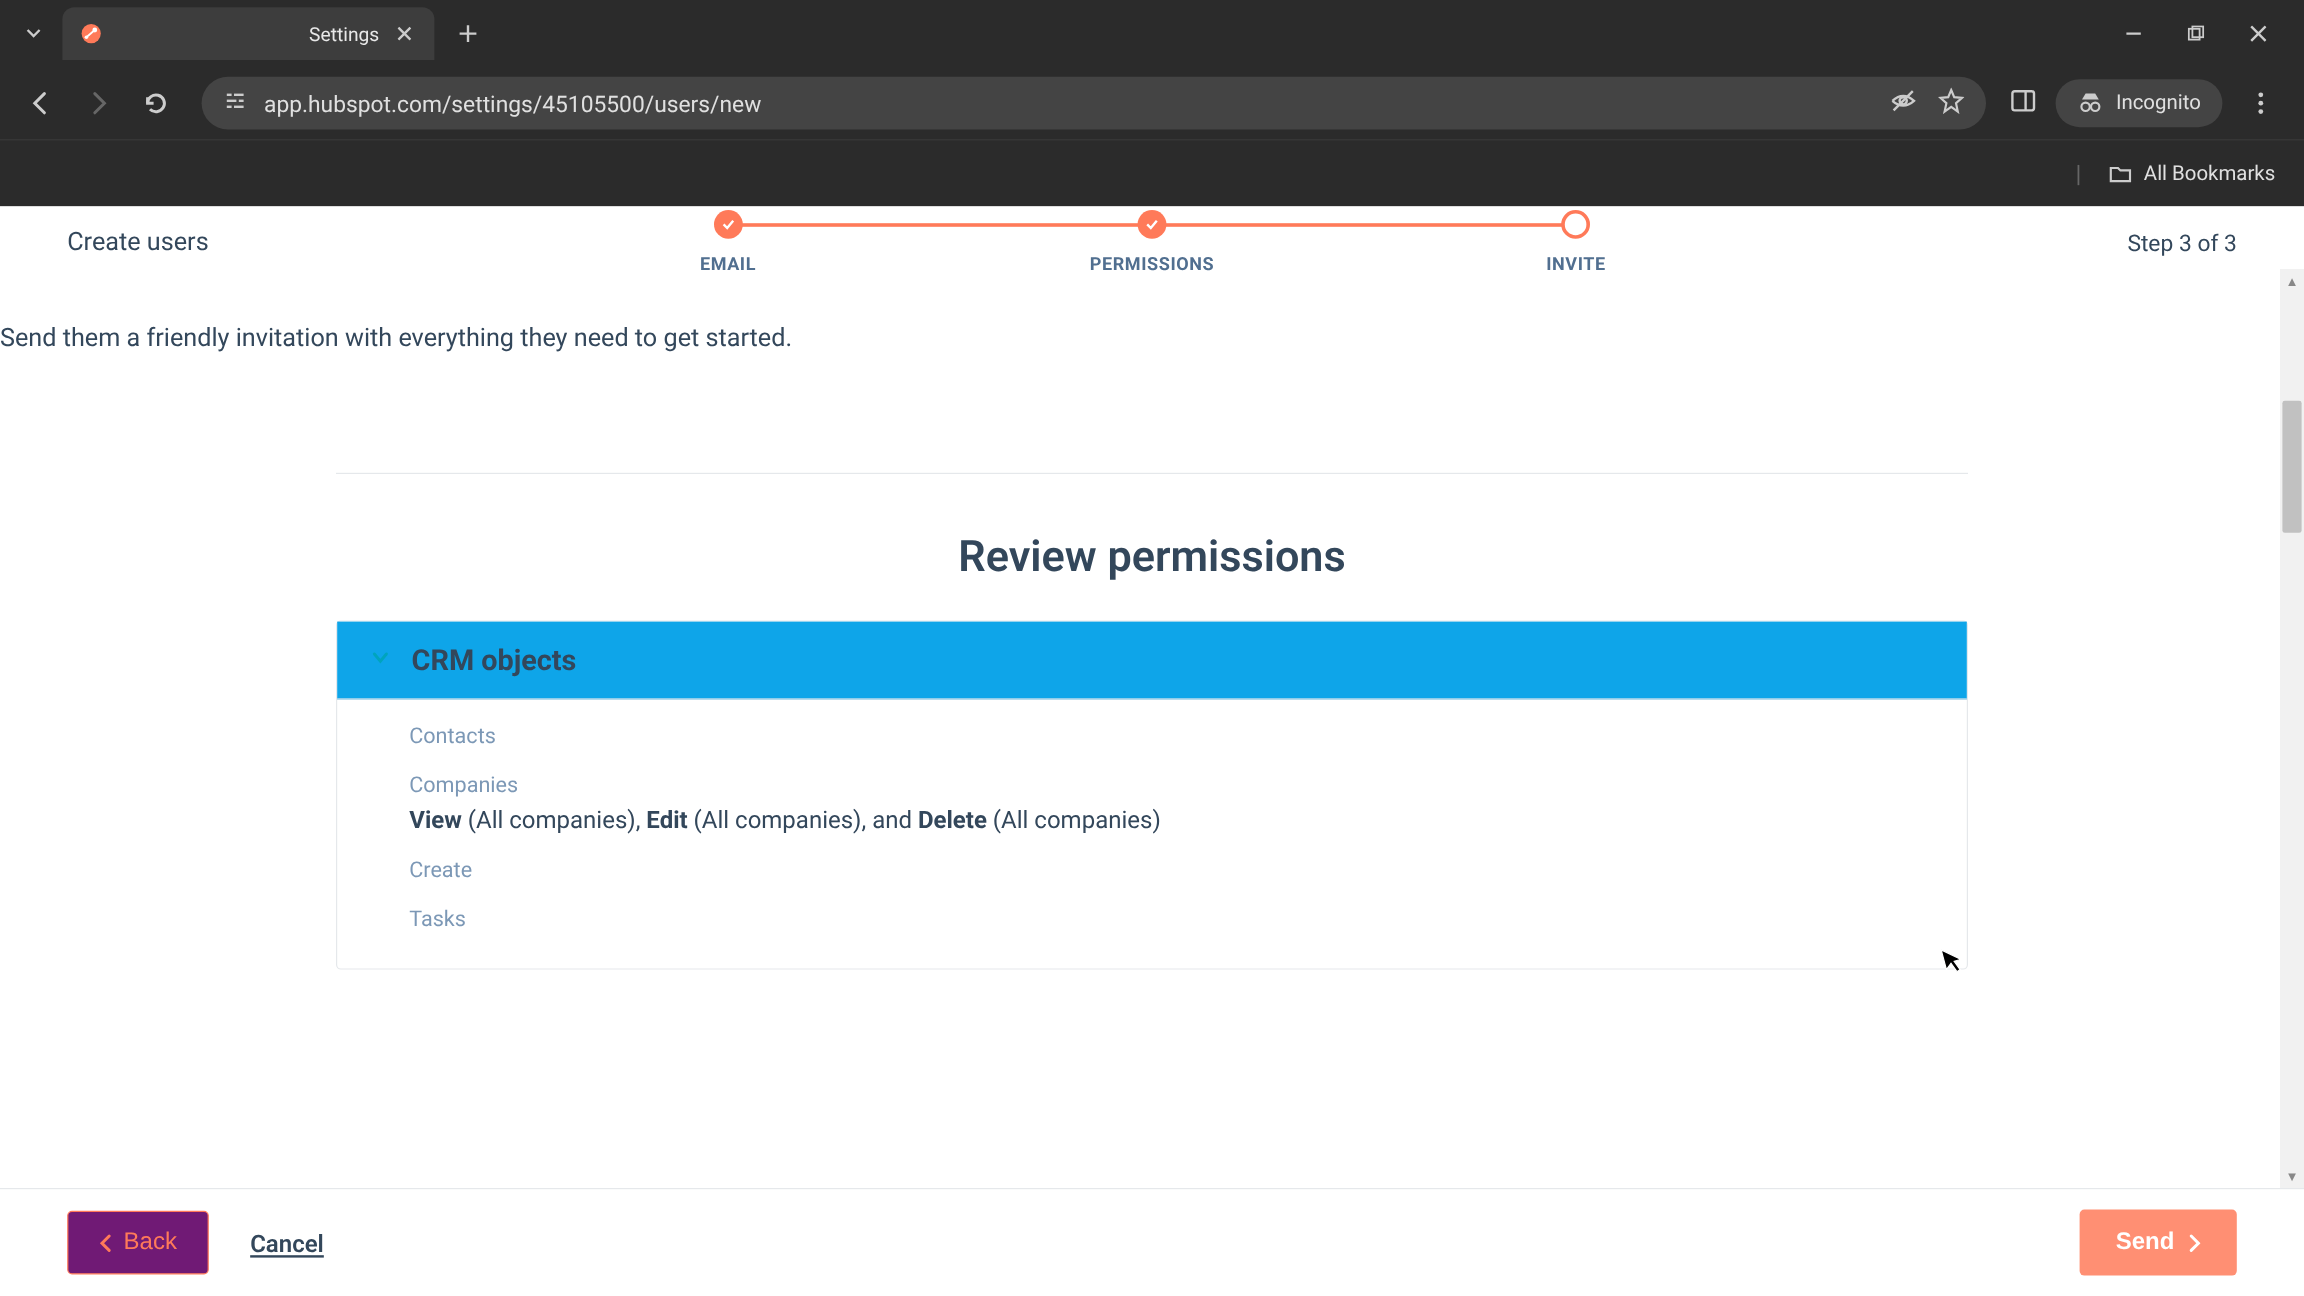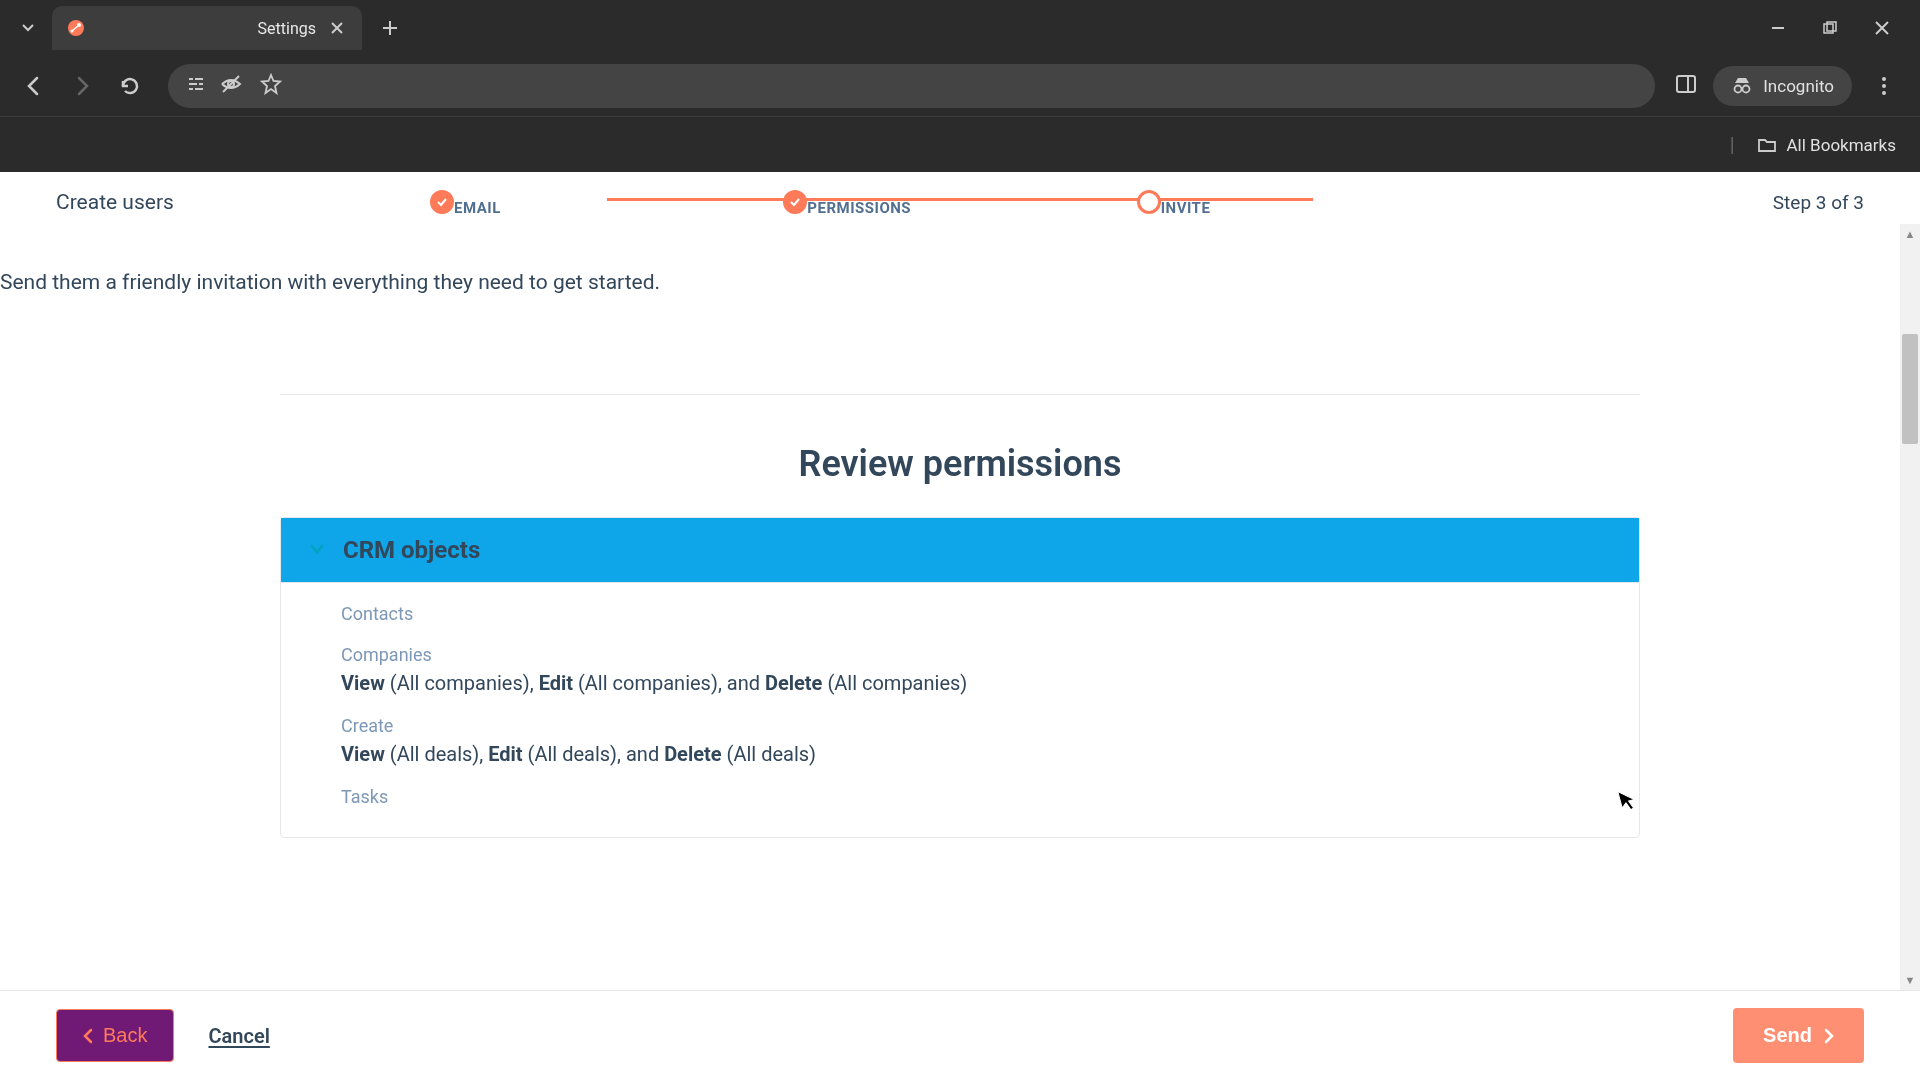--- a/index.html
+++ b/index.html
@@ -229,21 +229,21 @@
       position: absolute;
       left: 50%;
       transform: translateX(-50%);
       display: flex;
       align-items: flex-start;
       width: 1060px;
     }
     .step {
       flex: 1;
       display: flex;
-      flex-direction: row;
+      flex-direction: column;
       align-items: center;
       position: relative;
     }
     .step-circle {
       width: 24px;
       height: 24px;
       border-radius: 50%;
       display: flex;
       align-items: center;
       justify-content: center;
@@ -506,20 +506,21 @@
       <span class="address-icon">
         <svg width="20" height="20" viewBox="0 0 20 20">
             <rect x="3" y="4" width="4" height="2" fill="#ccc"></rect>
             <rect x="9" y="4" width="8" height="2" fill="#ccc"></rect>
             <rect x="3" y="9" width="8" height="2" fill="#ccc"></rect>
             <rect x="13" y="9" width="4" height="2" fill="#ccc"></rect>
             <rect x="3" y="14" width="4" height="2" fill="#ccc"></rect>
             <rect x="9" y="14" width="8" height="2" fill="#ccc"></rect>
           </svg>
       </span>
+      <span class="address-text">app.hubspot.com/settings/45105500/users/new</span>
       <div class="addr-right">
         <span class="addr-icon-btn">
           <svg width="22" height="22" viewBox="0 0 22 22">
               <path d="M2 11 Q11 3 20 11 Q11 19 2 11" stroke="#ccc" stroke-width="2" fill="none"></path>
               <circle cx="11" cy="11" r="3" stroke="#ccc" stroke-width="2" fill="none"></circle>
               <line x1="3" y1="19" x2="19" y2="3" stroke="#ccc" stroke-width="2"></line>
             </svg>
         </span>
         <span class="addr-icon-btn">
           <svg width="22" height="22" viewBox="0 0 22 22">
@@ -615,21 +616,20 @@
           <div class="perm-item-title">Contacts</div>
         </div>
 
         <div class="perm-item">
           <div class="perm-item-title">Companies</div>
           <div class="perm-item-detail"><b>View</b><span> (All companies), </span><b>Edit</b><span> (All companies), and </span><b>Delete</b><span> (All companies)</span></div>
         </div>
 
         <div class="perm-item">
           <div class="perm-item-title">Create</div>
-          <div class="perm-item-detail"><b>View</b><span> (All deals), </span><b>Edit</b><span> (All deals), and </span><b>Delete</b><span> (All deals)</span></div>
         </div>
 
 
         <div class="perm-item">
           <div class="perm-item-title">Tasks</div>
         </div>
 
       </div>
     </div>
 

